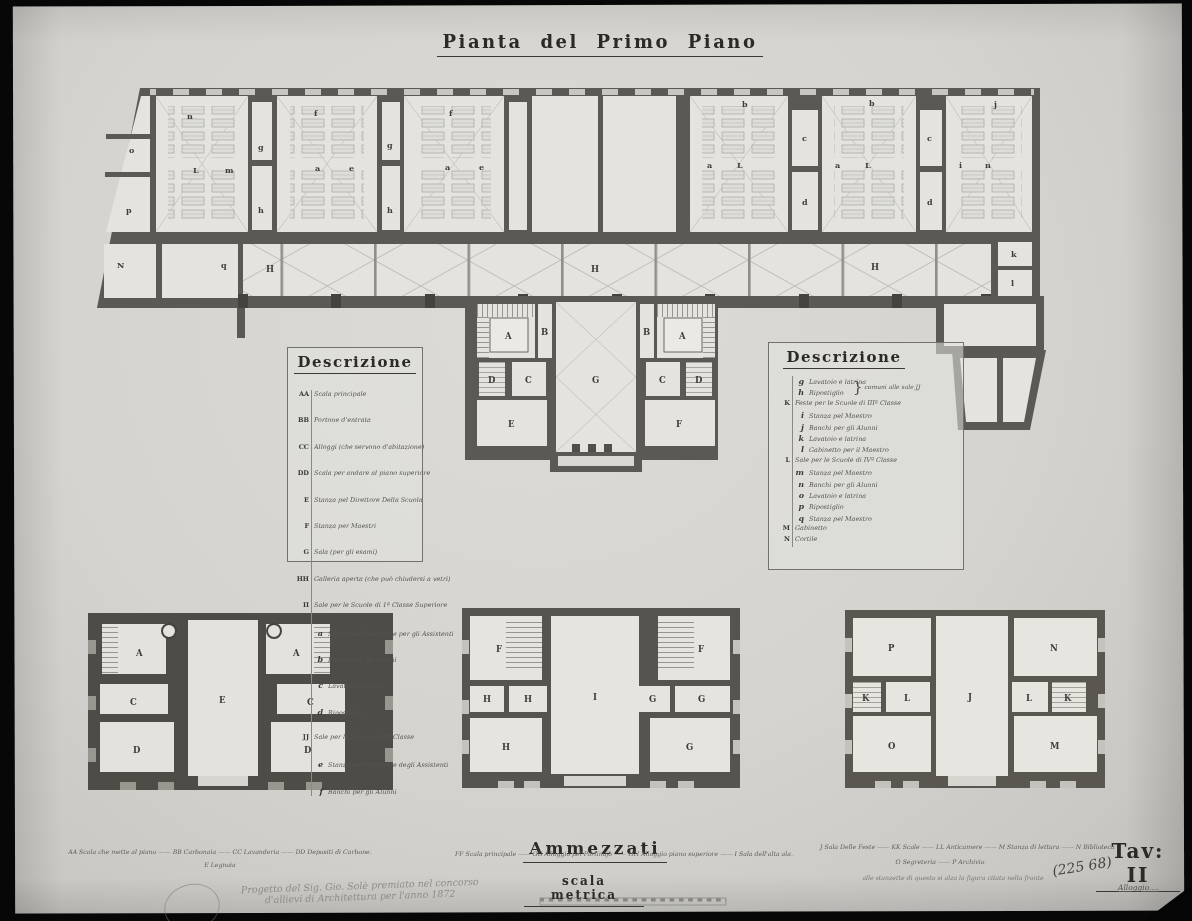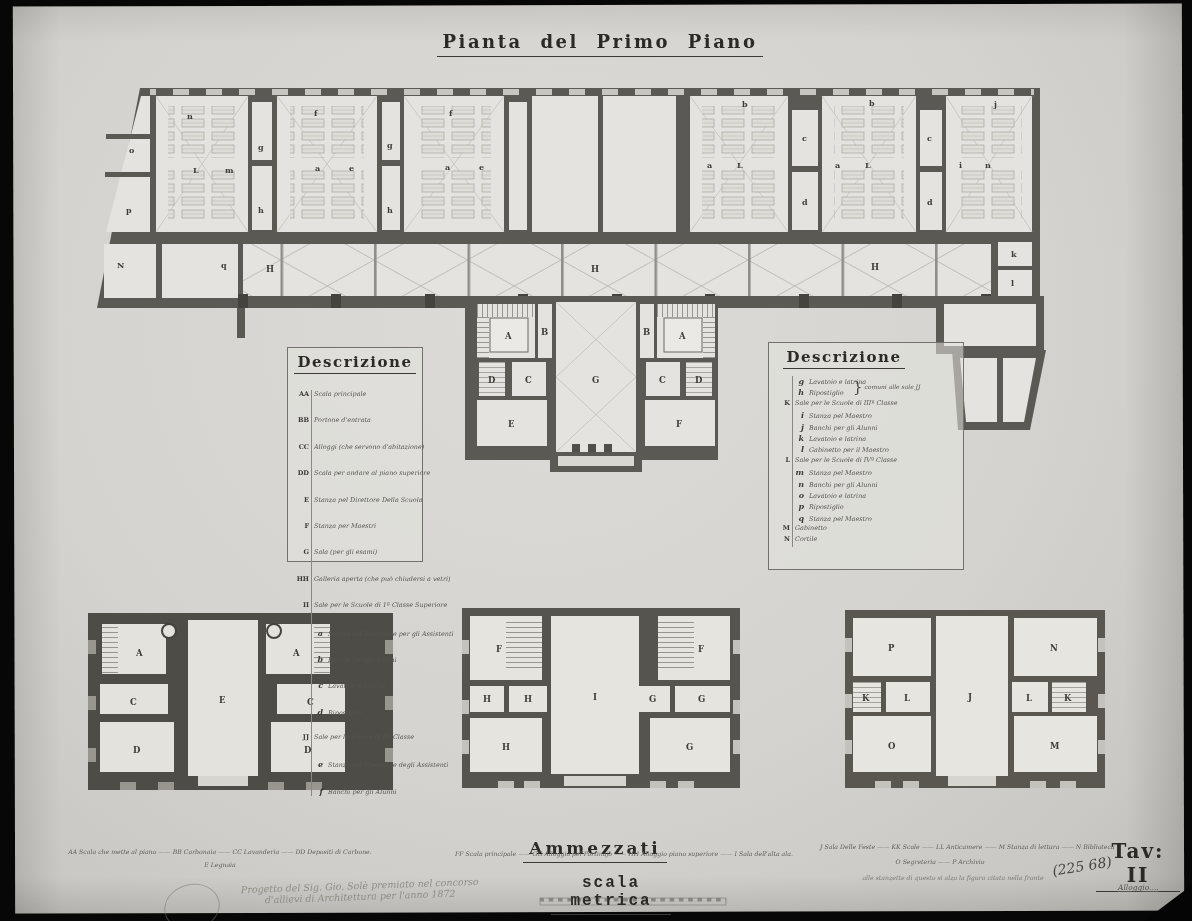--- a/index.html
+++ b/index.html
@@ -34,21 +34,21 @@
   .legendline{position:absolute;text-align:center;font-style:italic;font-size:6.2px;color:#5f5d57;white-space:nowrap;}
   #tav{left:1096px;top:839px;width:84px;font-size:20px;letter-spacing:2px;}
   #archnum{left:1052px;top:858px;font-size:14px;transform:rotate(-9deg);color:#45443f;}
   #continua{left:1118px;top:883px;font-size:7.5px;text-decoration:underline;color:#55534e;}
   #pencil-note{left:215px;top:880px;width:290px;text-align:center;font-size:9.5px;
                color:#8f8d85;transform:rotate(-2deg);line-height:11px;}
   #stamp{position:absolute;left:164px;top:884px;width:54px;height:44px;border:1.5px solid rgba(118,116,109,.5);
          border-radius:50%;transform:rotate(-14deg);}
   #corner-wedge{position:absolute;right:0;bottom:0;width:48px;height:36px;background:#050505;
                 clip-path:polygon(100% 0,100% 100%,0 100%);}
-  #scala-label{left:551px;top:874px;width:120px;font-size:16px;letter-spacing:2px;font-family:Liberation Mono, monospace;}
+  #scala-label{left:524px;top:874px;width:120px;font-size:12px;letter-spacing:2px;}
   text{font-family:"DejaVu Serif",serif;font-weight:bold;fill:#3d3c37;}
   .rl{font-size:8.5px;} .rls{font-size:8px;}
 </style>
 </head>
 <body>
 
 <div id="stage">
   <div id="paper"></div>
 
   <svg width="1192" height="921" viewBox="0 0 1192 921">
@@ -445,21 +445,21 @@
       <div class="lrow sub">
           <span class="lkey">g</span>
           <span class="ltxt">Lavatoio e latrina</span>
         </div>
       <div class="lrow sub">
           <span class="lkey">h</span>
           <span class="ltxt">Ripostiglio</span>
         </div>
       <div class="lrow">
           <span class="lkey">K</span>
-          <span class="ltxt">Sale per le Scuole di IIIª Classe</span>
+          <span class="ltxt">Feste per le Scuole di IIIª Classe</span>
         </div>
       <div class="lrow sub">
           <span class="lkey">i</span>
           <span class="ltxt">Stanza pel Maestro</span>
         </div>
       <div class="lrow sub">
           <span class="lkey">j</span>
           <span class="ltxt">Banchi per gli Alunni</span>
         </div>
       <div class="lrow sub">

